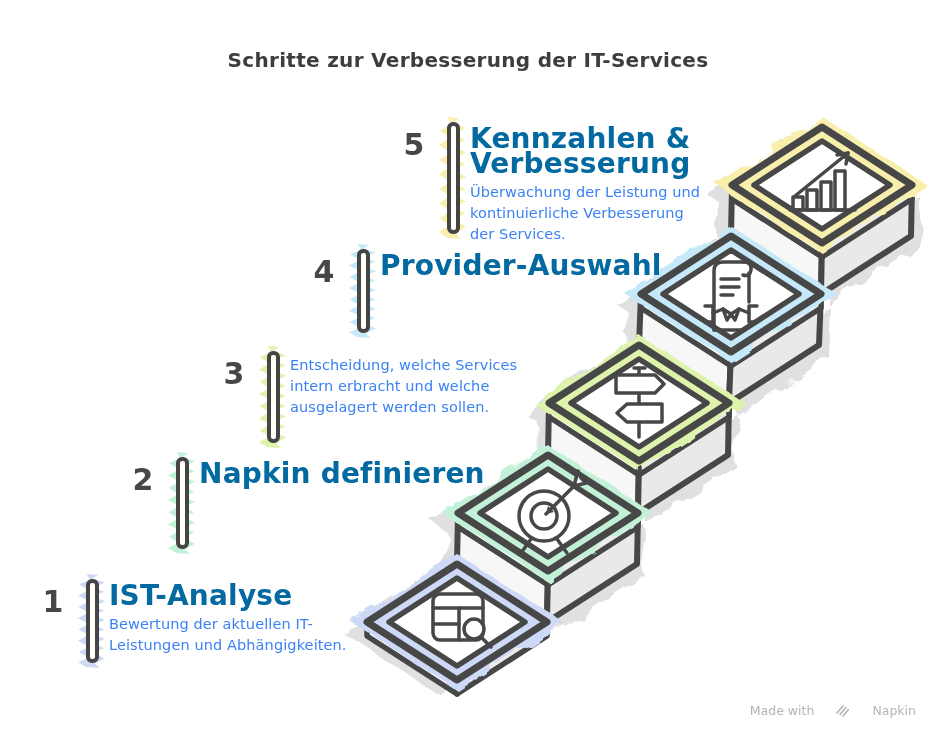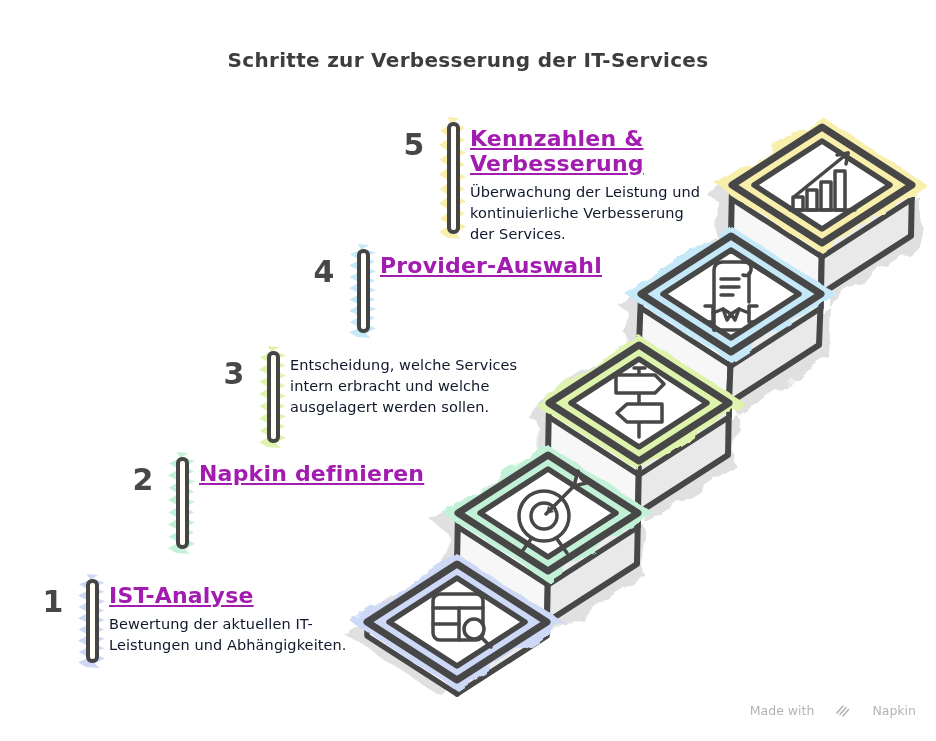--- a/index.html
+++ b/index.html
@@ -22,23 +22,23 @@
               font-size:20px;font-weight:bold;color:#3d3d3d;letter-spacing:.3px;}
 
   
   .blk{position:absolute;}
   .num{position:absolute;left:-52px;top:5px;width:38px;text-align:center;
        font-size:30px;font-weight:bold;color:#474747;}
   .hl{position:absolute;left:-8px;top:-5px;width:27px;
       clip-path:polygon(32% 0,74% 1%,52% 5%,100% 9%,58% 14%,97% 19%,54% 24%,100% 29%,60% 34%,97% 39%,55% 44%,100% 49%,58% 54%,97% 59%,54% 64%,100% 69%,60% 74%,97% 79%,55% 84%,100% 90%,62% 95%,80% 100%,30% 99%,0 94%,40% 89%,3% 83%,42% 77%,0 71%,38% 65%,2% 59%,42% 53%,0 47%,38% 41%,2% 35%,42% 29%,0 23%,40% 17%,3% 11%,45% 6%);}
   .bar{position:absolute;left:0;top:0;width:5px;border:4px solid #454545;border-radius:6px;background:#fffef7;}
   .txt{position:absolute;left:23px;top:4px;width:300px;}
-  .ttl{font-size:22px;font-weight:bold;color:#a21caf;line-height:25px;
-       white-space:pre-line;margin-bottom:6px;letter-spacing:.2px;text-decoration:underline;}
-  .dsc{font-size:14.5px;color:#0f172a;line-height:21px;white-space:pre-line;letter-spacing:.1px;}
+  .ttl{font-size:28px;font-weight:bold;color:#0369a1;line-height:25px;
+       white-space:pre-line;margin-bottom:6px;letter-spacing:.2px;}
+  .dsc{font-size:14.5px;color:#3b82f6;line-height:21px;white-space:pre-line;letter-spacing:.1px;}
 
   
   .wm{position:absolute;top:703px;right:20px;display:flex;align-items:center;gap:22px;
       font-size:12.5px;color:#b4b4b4;}
   .wm svg{display:block;}
 </style>
 </head>
 <body>
 
 <div id="canvas">

